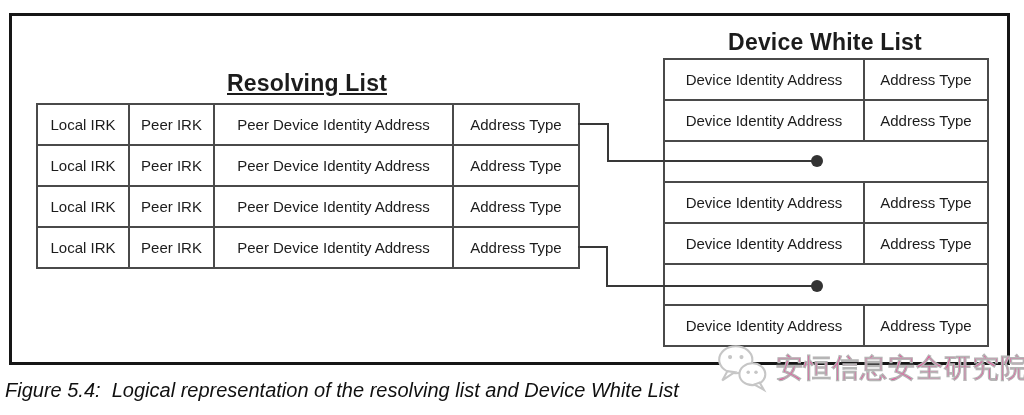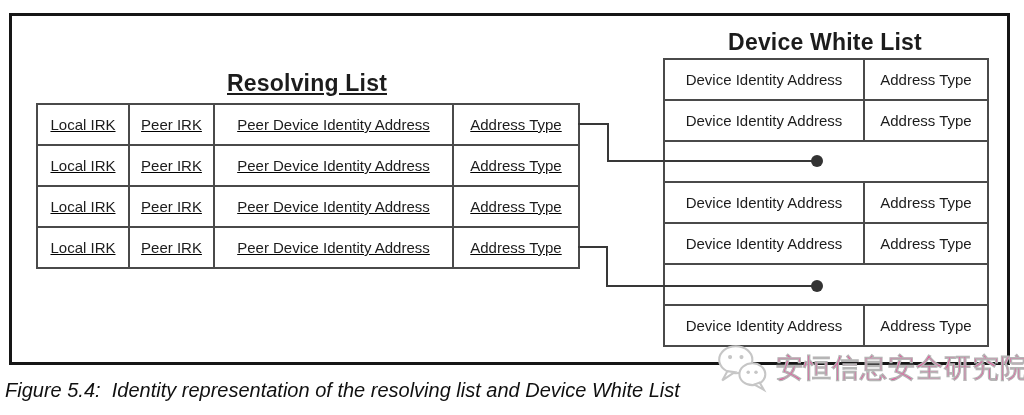--- a/index.html
+++ b/index.html
@@ -41,21 +41,21 @@
     border: 2px solid #4a4a4a;
     text-align: center;
     vertical-align: middle;
     font-size: 15px;
     color: #1c1c1c;
     height: 39px;
     padding: 0;
     overflow: hidden;
     white-space: nowrap;
   }
-  table.rl { left: 36px; top: 103px; width: 542px; text-decoration: underline; }
+  table.rl { left: 36px; top: 103px; width: 542px; }
   table.wl { left: 663px; top: 58px; width: 324px; }
   td.spacer { border-left: 2px solid #4a4a4a; border-right: 2px solid #4a4a4a; }
 
   svg.overlay {
     position: absolute; left: 0; top: 0;
     width: 1024px; height: 415px;
     pointer-events: none;
   }
 
   .caption {
@@ -178,15 +178,15 @@
     </g>
     <g fill="#c6c6c6" stroke="none">
       <circle cx="15.5" cy="13.5" r="2"></circle>
       <circle cx="26.5" cy="13.5" r="2"></circle>
       <circle cx="33" cy="28" r="1.7"></circle>
       <circle cx="40.5" cy="28" r="1.7"></circle>
     </g>
   </svg>
   <div class="watermark-text">安恒信息安全研究院</div>
 
-  <div class="caption">Figure 5.4:  Identity representation of the resolving list and Device White List</div>
+  <div class="caption">Figure 5.4:  Logical representation of the resolving list and Device White List</div>
 
 </div>
 
 </body></html>

